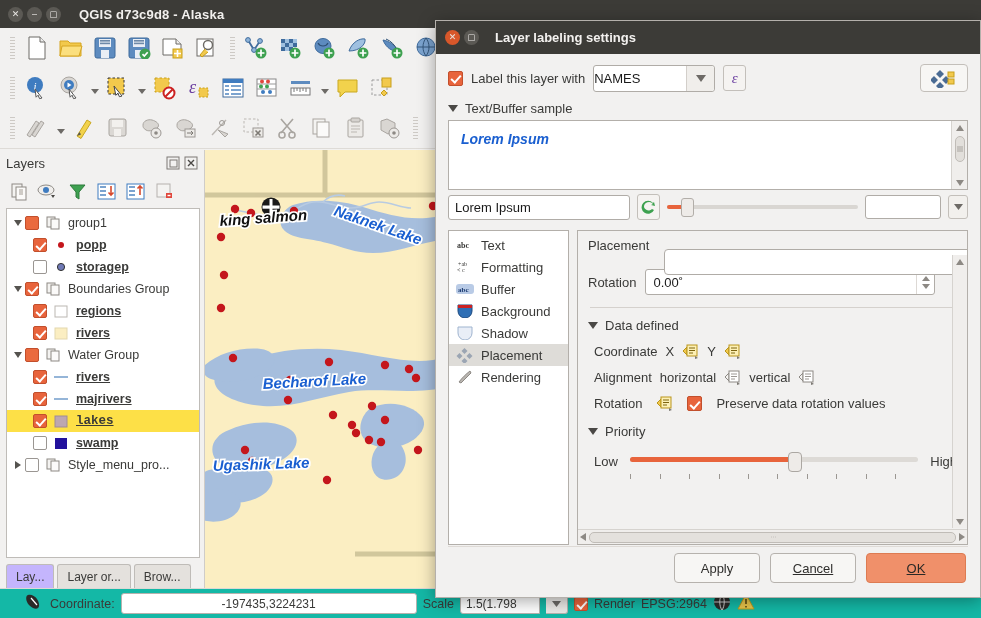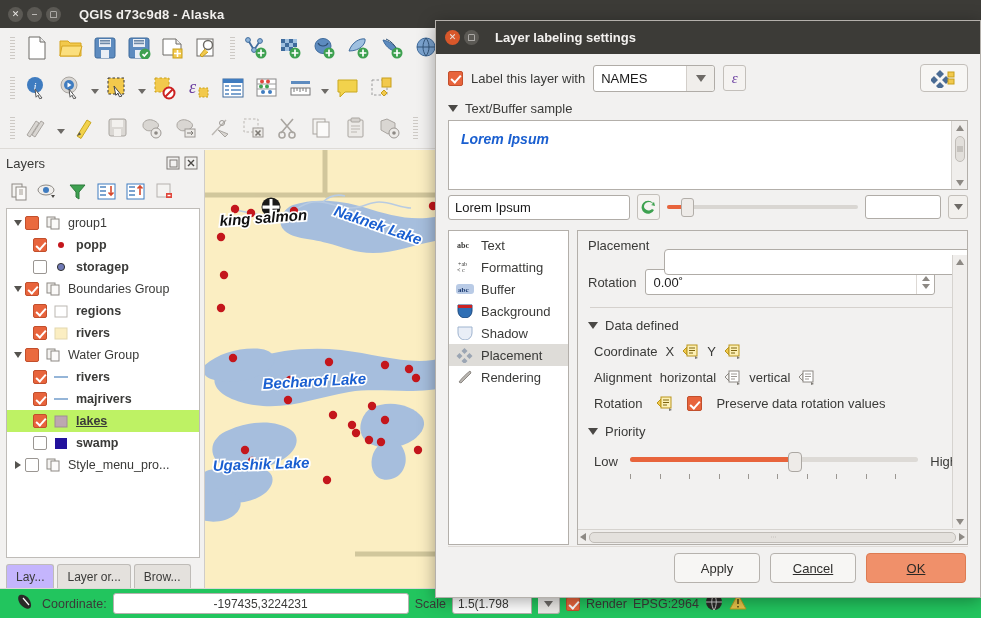--- a/index.html
+++ b/index.html
@@ -50,48 +50,48 @@
   .panel { width:204px; background:#f2f1f0; display:flex; flex-direction:column; }
   .panel-head { height:26px; display:flex; align-items:center; padding:8px 6px; }
   .panel-title { font-size:13px; color:#3a3a38; flex:1; }
   .panel-head .picon { width:14px; height:14px; margin-left:4px; }
   .panel-tools { height:30px; display:flex; align-items:center; padding-left:6px; gap:3px; }
   .ptool { width:26px; height:24px; display:flex; align-items:center; justify-content:center; }
 
   .tree { flex:1; margin:2px 4px 0 6px; background:#fff; border:1px solid #bfbcb8;
           overflow:hidden; padding-top:3px; }
   .node { display:flex; align-items:center; height:22px; padding-left:4px; font-size:12.5px; }
-  .node.sel { background:#bef264; }
+  .node.sel { background:#fde047;font-family:Liberation Mono, monospace; }
   .exp { width:14px; display:flex; align-items:center; justify-content:center; }
   .exp i.down { width:0;height:0;border-left:4.5px solid transparent;border-right:4.5px solid transparent;border-top:6px solid #55534f; }
   .exp i.right { width:0;height:0;border-top:4.5px solid transparent;border-bottom:4.5px solid transparent;border-left:6px solid #55534f; }
   .cb { width:14px; height:14px; border:1px solid #9a9692; background:#fff; margin-right:5px;
         position:relative; border-radius:2px; flex:none; }
   .cb.on { background:#e8643c; border-color:#c24f2c; }
   .cb.on:after { content:""; position:absolute; left:3.5px; top:1px; width:4px; height:8px;
                  border:solid #fff; border-width:0 2px 2px 0; transform:rotate(42deg); }
   .cb.grp { background:#ea6a3e; border-color:#c24f2c; }
   .indent { width:22px; flex:none; }
   .sym { width:18px; height:14px; margin-right:6px; display:flex; align-items:center; justify-content:center; flex:none; }
   .nlabel { color:#3a3a38; }
-  .nlabel.b { font-weight:bold; }
+  .nlabel.b { font-weight:bold;text-decoration:underline; }
   .nlabel.u { text-decoration:underline; }
 
   .panel-tabs { height:30px; display:flex; align-items:flex-end; padding:0 4px 0 6px; gap:3px; }
   .ptab { height:24px; padding:0 9px; display:flex; align-items:center; font-size:12px;
           border:1px solid #bfbcb8; border-bottom:none; background:#e4e1dd; color:#3a3a38;
           border-radius:3px 3px 0 0; }
   .ptab.active { background:#c4b5fd; }
 
   
   .map { flex:1; position:relative; overflow:hidden; border-left:1px solid #cfccc8; }
 
   
-  .status { position:absolute; left:0; right:0; bottom:0; height:30px; background:#22c55e;
-            border-top:1px solid #dcd9d5; display:flex; align-items:center; padding-left:16px; gap:6px; }
+  .status { position:absolute; left:0; right:0; bottom:0; height:30px; background:#14b8a6;
+            border-top:1px solid #dcd9d5; display:flex; align-items:center; padding-left:24px; gap:6px; }
   .coordbox { width:296px; height:21px; background:#fff; border:1px solid #b5b2ae; border-radius:3px;
               display:flex; align-items:center; justify-content:center; font-size:12px; color:#3a3a38; }
   .slabel { font-size:12.5px; color:#3a3a38; }
   .scalebox { width:80px; height:21px; background:#fff; border:1px solid #b5b2ae; border-radius:3px 0 0 3px;
               display:flex; align-items:center; padding-left:5px; font-size:12px; }
   .scalecaret { width:22px; height:21px; border:1px solid #b5b2ae; border-left:none; border-radius:0 3px 3px 0;
                 background:#eceae7; display:flex; align-items:center; justify-content:center; }
 
   
   #dialog { position:absolute; left:435px; top:20px; width:546px; height:578px;
@@ -105,21 +105,21 @@
   .dbody { flex:1; padding:10px 12px 0 12px; display:flex; flex-direction:column; min-height:0; }
 
   .row1 { display:flex; align-items:center; gap:8px; }
   .chk { width:15px; height:15px; border:1px solid #c24f2c; background:#e8643c; border-radius:2px;
          position:relative; flex:none; }
   .chk:after { content:""; position:absolute; left:4px; top:1.5px; width:4px; height:8px;
                border:solid #fff; border-width:0 2px 2px 0; transform:rotate(42deg); }
   .row1 .lbl { font-size:13px; color:#3a3a38; }
   .combo { width:122px; height:27px; background:#fff; border:1px solid #b0aca7; border-radius:3px;
            display:flex; align-items:center; }
-  .combo .cv { flex:1; padding-left:7px; font-size:13px; color:#1a1a1a; }
+  .combo .cv { flex:1; font-size:13px; color:#1a1a1a; }
   .combo .cbtn { width:28px; height:100%; border-left:1px solid #d3cfca; background:#f0eeeb;
                  display:flex; align-items:center; justify-content:center; border-radius:0 3px 3px 0; }
   .sqbtn { width:23px; height:26px; border:1px solid #c3bfba; border-radius:3px; background:#f5f3f1;
            display:flex; align-items:center; justify-content:center; }
   .epsilon { font-family:"Liberation Serif", serif; font-size:15px; color:#6b3fa0; font-style:italic; }
   .autoplace { margin-left:auto; width:48px; height:28px; border:1px solid #c3bfba; border-radius:4px;
                background:#f7f6f4; display:flex; align-items:center; justify-content:center; }
 
   .sect { display:flex; align-items:center; gap:7px; margin-top:9px; }
   .tri { width:0;height:0;border-left:5.5px solid transparent;border-right:5.5px solid transparent;

